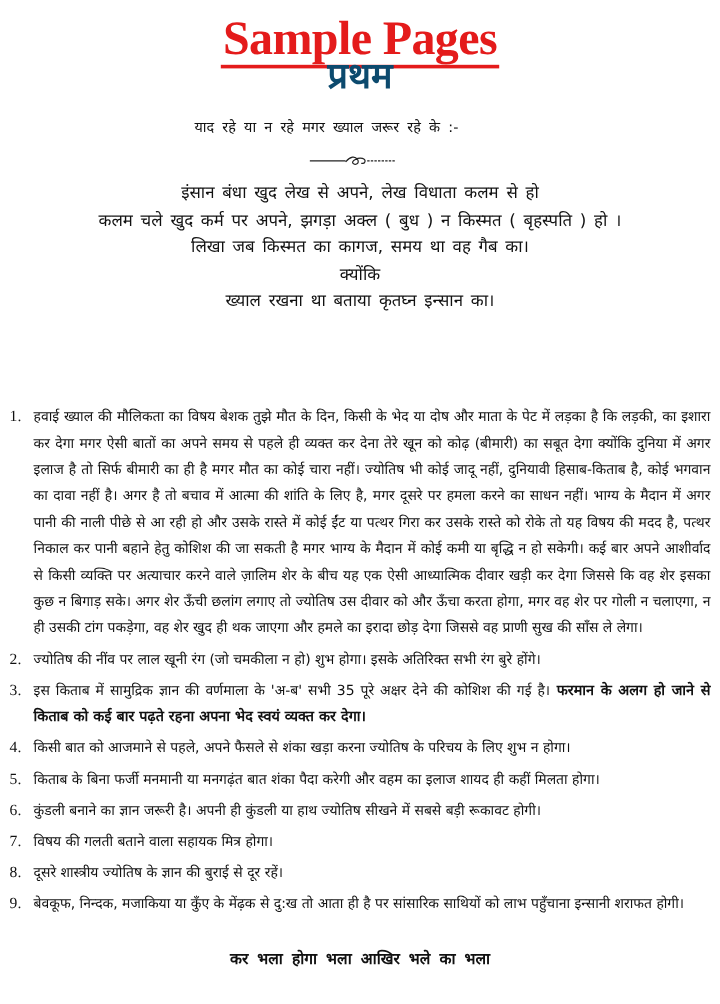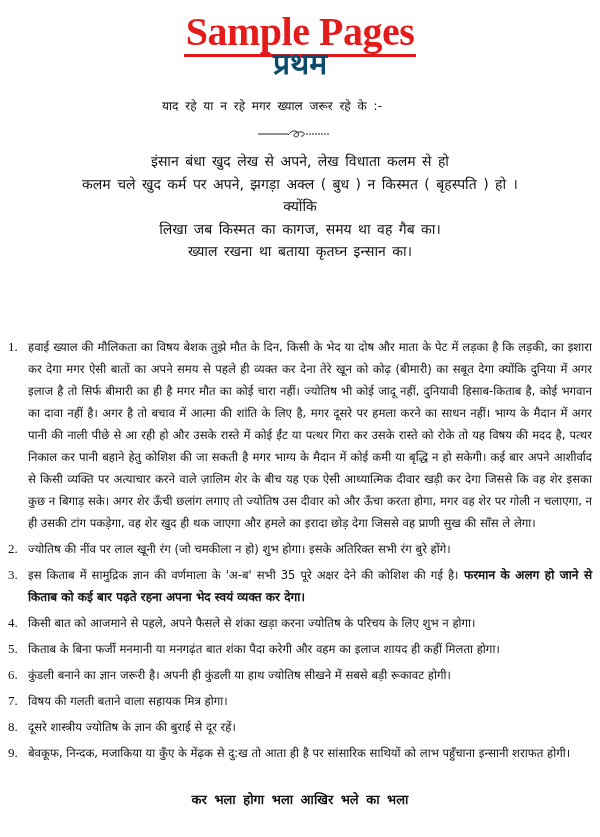--- a/index.html
+++ b/index.html
@@ -66,22 +66,22 @@
 
 <svg class="ornament" viewBox="0 0 84 12">
   <line x1="0" y1="6" x2="30" y2="6" stroke="#222" stroke-width="1"></line>
   <path d="M30 7 C34 2, 38 2, 40 5 C42 8, 38 10, 36 8 C35 6, 40 3, 44 4 C48 5, 46 9, 43 8" stroke="#222" stroke-width="1" fill="none"></path>
   <line x1="48" y1="6" x2="72" y2="6" stroke="#222" stroke-width="1" stroke-dasharray="2 1"></line>
 </svg>
 
 <div class="poem">
   <div class="poem-line">इंसान बंधा खुद लेख से अपने, लेख विधाता कलम से हो</div>
   <div class="poem-line">कलम चले खुद कर्म पर अपने, झगड़ा अक्ल ( बुध ) न किस्मत ( बृहस्पति ) हो ।</div>
+  <div class="poem-line">लिखा जब किस्मत का कागज, समय था वह गैब का।</div>
   <div class="poem-line">क्योंकि</div>
-  <div class="poem-line">लिखा जब किस्मत का कागज, समय था वह गैब का।</div>
   <div class="poem-line">ख्याल रखना था बताया कृतघ्न इन्सान का।</div>
 </div>
 
 <ol class="rules">
   <li class="rule">
     <span class="rule-num">1.</span>
     <span class="rule-text">हवाई ख्याल की मौलिकता का विषय बेशक तुझे मौत के दिन, किसी के भेद या दोष और माता के पेट में लड़का है कि लड़की, का इशारा कर देगा मगर ऐसी बातों का अपने समय से पहले ही व्यक्त कर देना तेरे खून को कोढ़ (बीमारी) का सबूत देगा क्योंकि दुनिया में अगर इलाज है तो सिर्फ बीमारी का ही है मगर मौत का कोई चारा नहीं। ज्योतिष भी कोई जादू नहीं, दुनियावी हिसाब-किताब है, कोई भगवान का दावा नहीं है। अगर है तो बचाव में आत्मा की शांति के लिए है, मगर दूसरे पर हमला करने का साधन नहीं। भाग्य के मैदान में अगर पानी की नाली पीछे से आ रही हो और उसके रास्ते में कोई ईंट या पत्थर गिरा कर उसके रास्ते को रोके तो यह विषय की मदद है, पत्थर निकाल कर पानी बहाने हेतु कोशिश की जा सकती है मगर भाग्य के मैदान में कोई कमी या बृद्धि न हो सकेगी। कई बार अपने आशीर्वाद से किसी व्यक्ति पर अत्याचार करने वाले ज़ालिम शेर के बीच यह एक ऐसी आध्यात्मिक दीवार खड़ी कर देगा जिससे कि वह शेर इसका कुछ न बिगाड़ सके। अगर शेर ऊँची छलांग लगाए तो ज्योतिष उस दीवार को और ऊँचा करता होगा, मगर वह शेर पर गोली न चलाएगा, न ही उसकी टांग पकड़ेगा, वह शेर खुद ही थक जाएगा और हमले का इरादा छोड़ देगा जिससे वह प्राणी सुख की साँस ले लेगा।</span>
   </li>
   <li class="rule">
     <span class="rule-num">2.</span>

